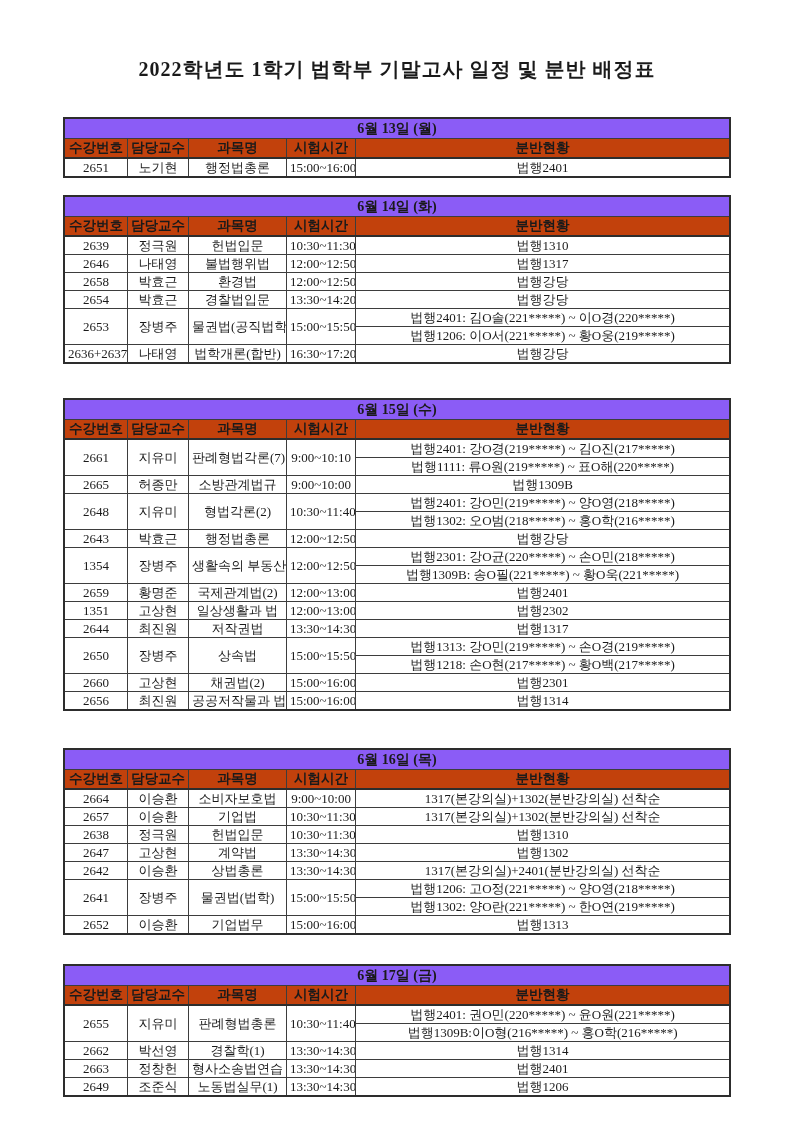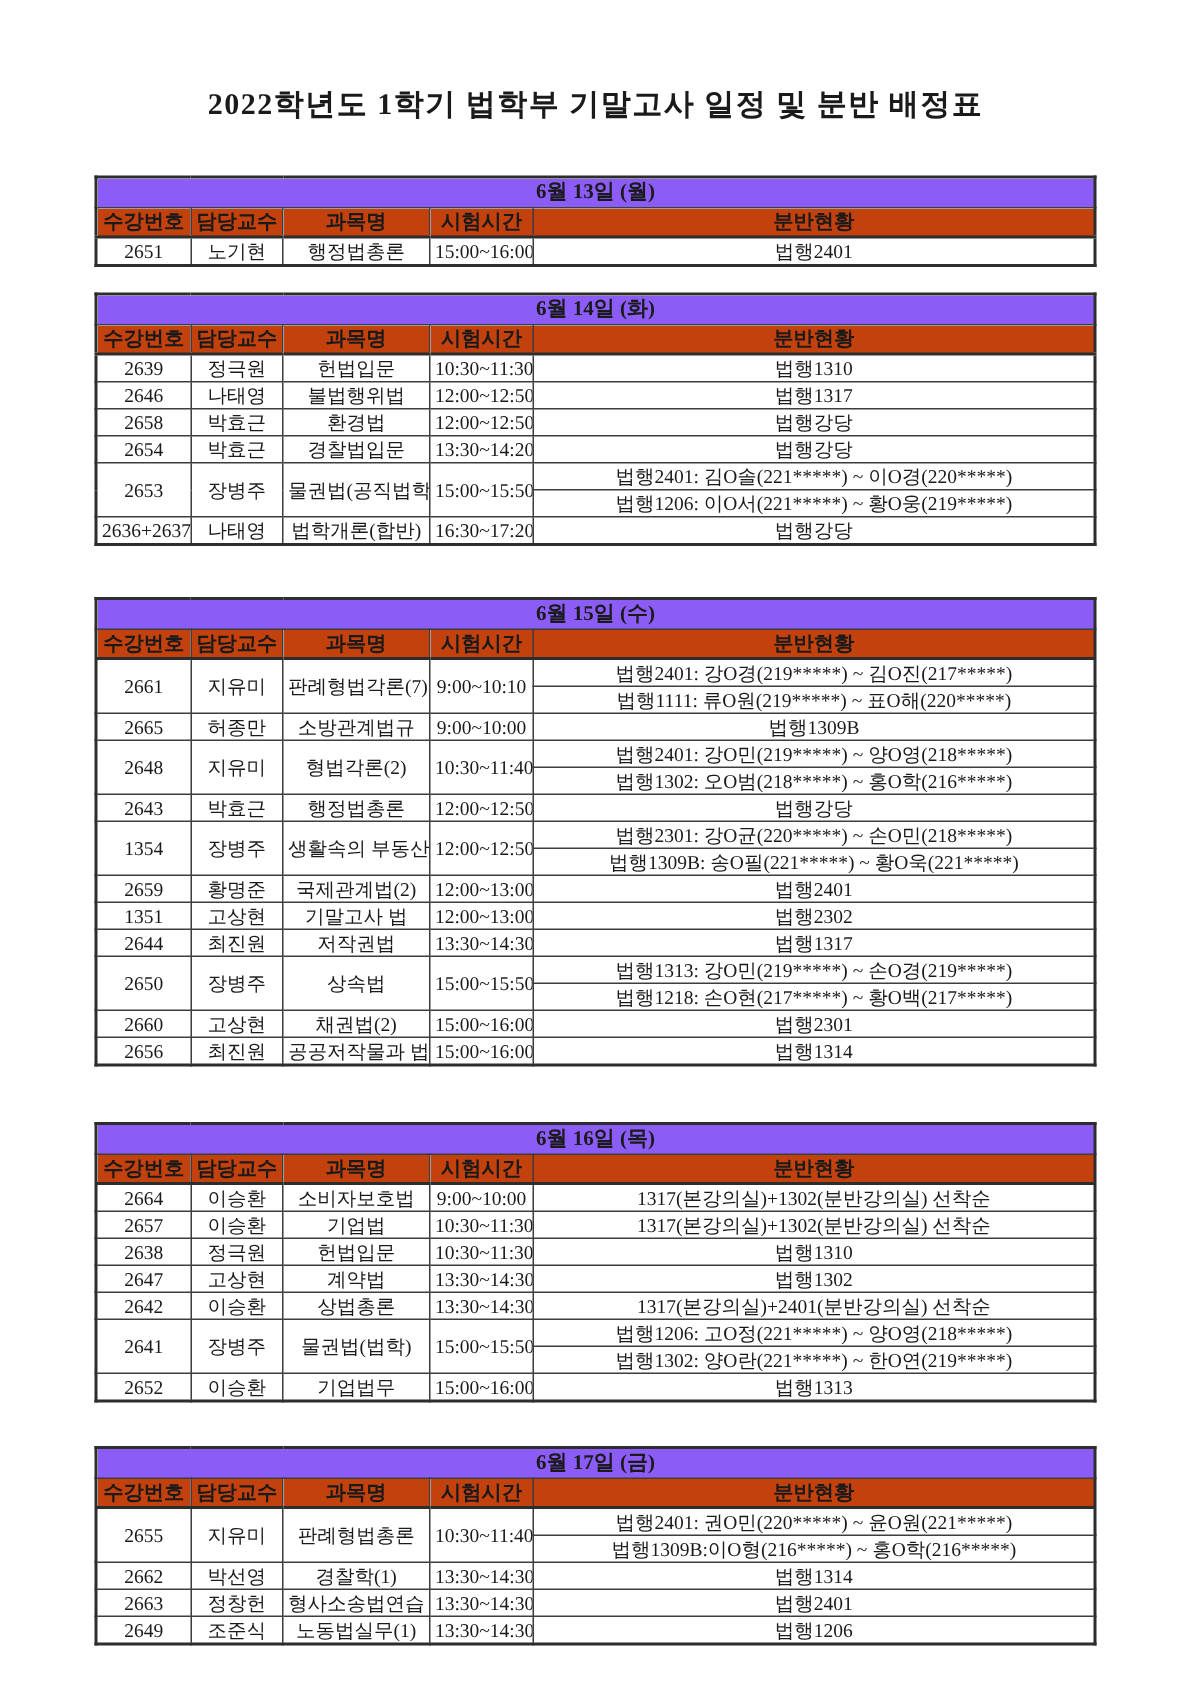--- a/index.html
+++ b/index.html
@@ -249,21 +249,21 @@
           <tr>
             <td>2659</td>
             <td>황명준</td>
             <td>국제관계법(2)</td>
             <td>12:00~13:00</td>
             <td>법행2401</td>
           </tr>
           <tr>
             <td>1351</td>
             <td>고상현</td>
-            <td>기말고사 법</td>
+            <td>일상생활과 법</td>
             <td>12:00~13:00</td>
             <td>법행2302</td>
           </tr>
           <tr>
             <td>2644</td>
             <td>최진원</td>
             <td>저작권법</td>
             <td>13:30~14:30</td>
             <td>법행1317</td>
           </tr>

